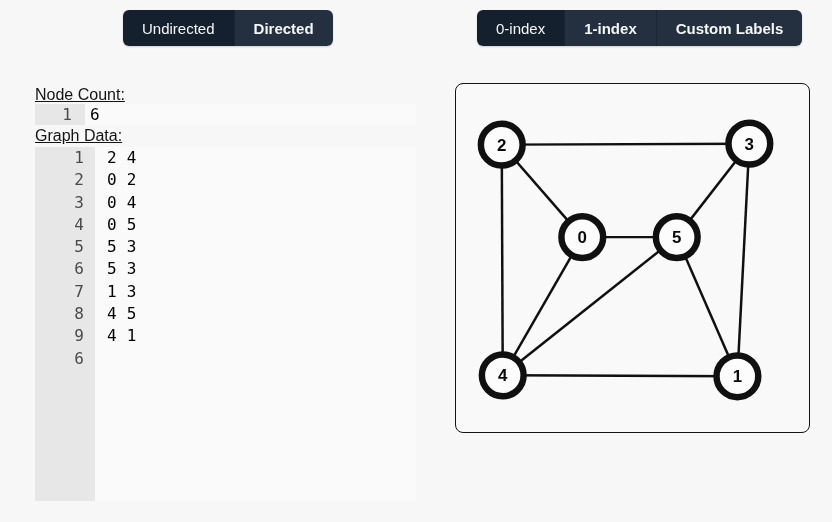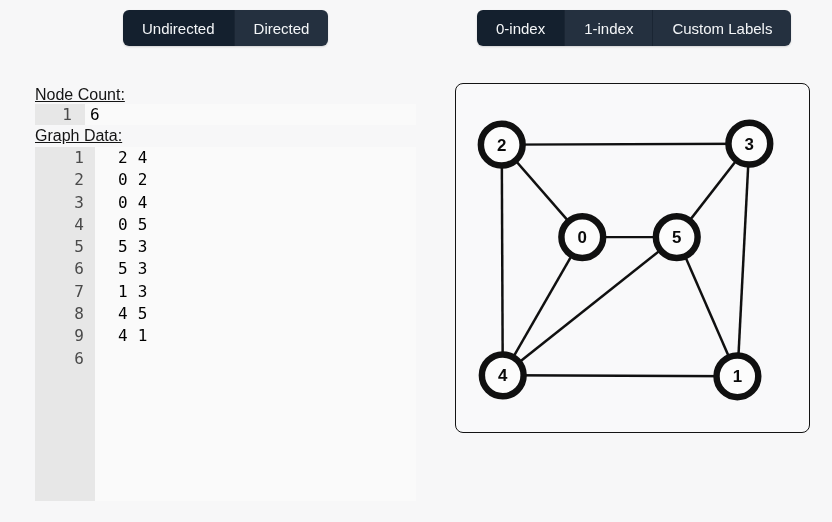--- a/index.html
+++ b/index.html
@@ -14,21 +14,21 @@
     position:absolute; top:10px; height:36px;
     display:flex; border-radius:6px; overflow:hidden;
     box-shadow:0 1px 2px rgba(0,0,0,0.15);
   }
   .toggle-group .seg {
     height:36px; display:flex; align-items:center; justify-content:center;
     padding:0 19px; font-size:15px; color:#f4f6f8; cursor:pointer;
     background:#24303f; border:none; font-family:"Liberation Sans", sans-serif;
     white-space:nowrap;
   }
-  .toggle-group .seg + .seg { border-left:1px solid #1a2533; }
+  .toggle-group .seg + .seg { border-left:1px solid #1a2533;font-weight:bold; }
   .toggle-group .seg.active { background:#14202e; }
   #toggle-mode { left:123px; }
   #toggle-indexing { left:477px; }
 
   .editor-block { position:absolute; left:35px; top:85px; width:381px; }
   .ed-label { font-size:16px; color:#141414; line-height:19px; height:19px;text-decoration:underline; }
   .ed-label.second { height:22px; line-height:22px; }
 
   .mono { font-family:"DejaVu Sans Mono", monospace; font-size:16px; letter-spacing:0.3px; }
 
@@ -41,21 +41,21 @@
 
   .gd-editor { position:relative; height:354px; width:381px; }
   .gutter-bg { position:absolute; left:0; top:0; width:60px; height:100%; background:#e7e7e7; }
   .content-bg { position:absolute; left:60px; right:0; top:0; height:100%; background:#fafafa; }
   .gd-lines { position:relative; }
   .gd-row { display:flex; height:22.3px; line-height:22.3px; }
   .gd-num {
     width:60px; text-align:right; padding-right:11px; color:#4a4a4a;
     font-family:"DejaVu Sans Mono", monospace; font-size:16px;
   }
-  .gd-code { flex:1; padding-left:23px; color:#000; }
+  .gd-code { flex:1; padding-left:12px; color:#000; }
   .gd-row.active .gd-code { background:#e5ecf6; }
   .cursor {
     display:inline-block; width:1.5px; height:18px; background:#111;
     vertical-align:-3px; margin-left:0.5px;
   }
 
   .graph-panel {
     position:absolute; left:455px; top:83px; width:355px; height:350px;
     background:#f9f9fa; border:1.5px solid #141414; border-radius:8px;
   }

